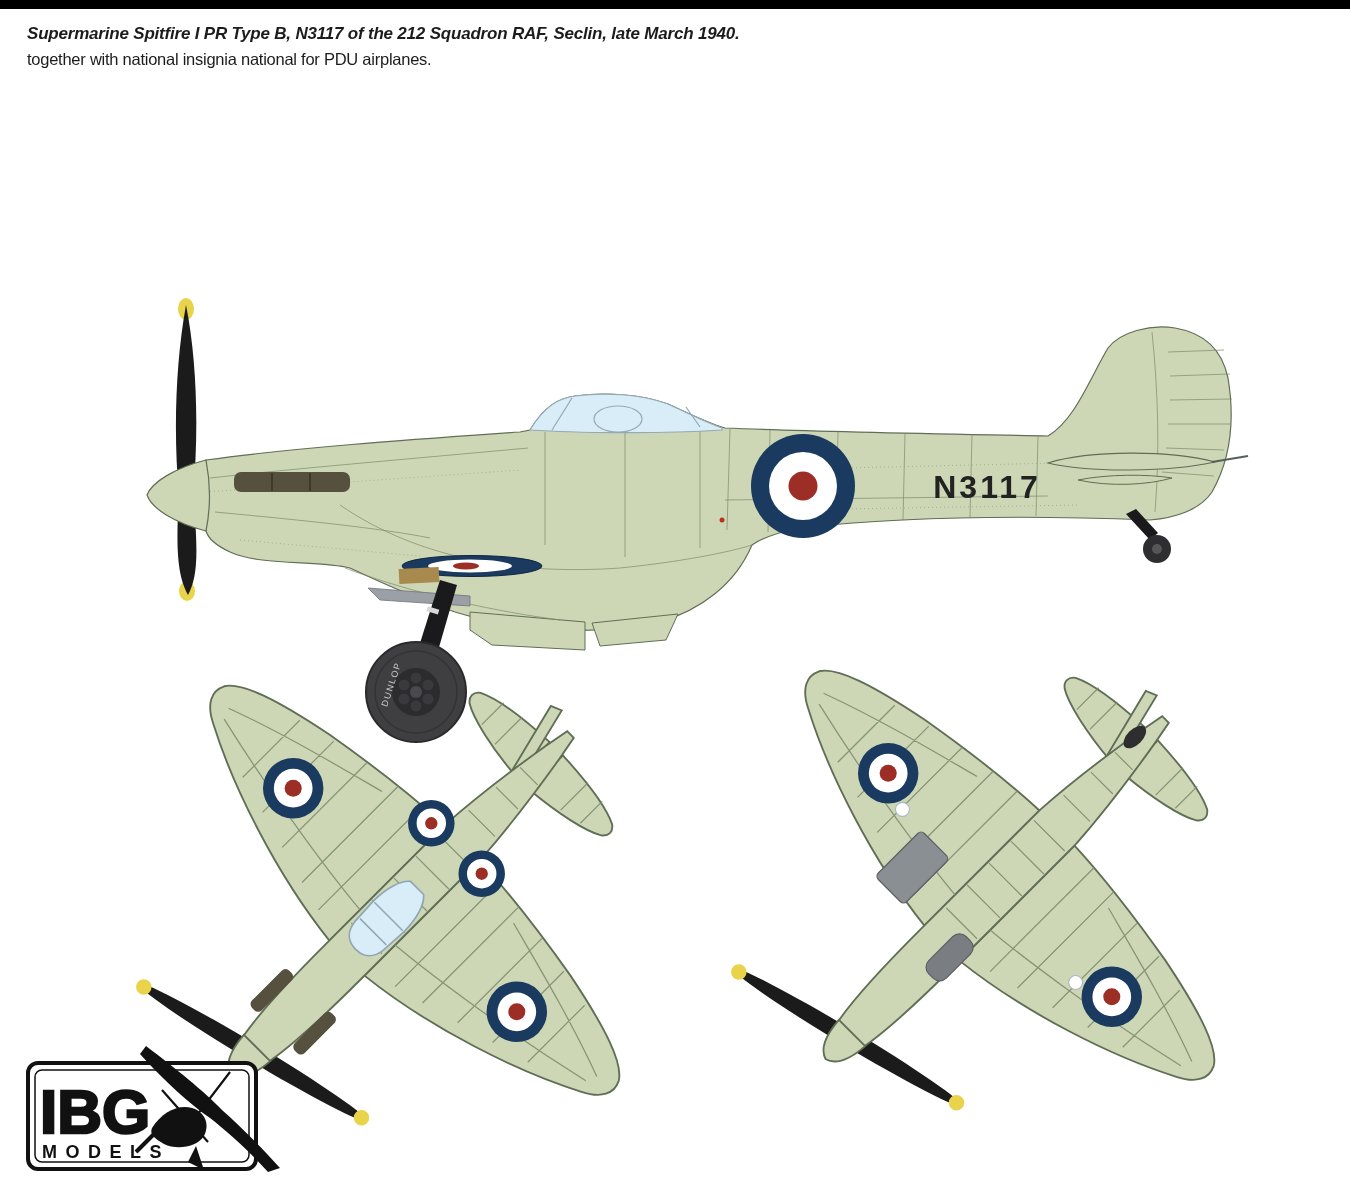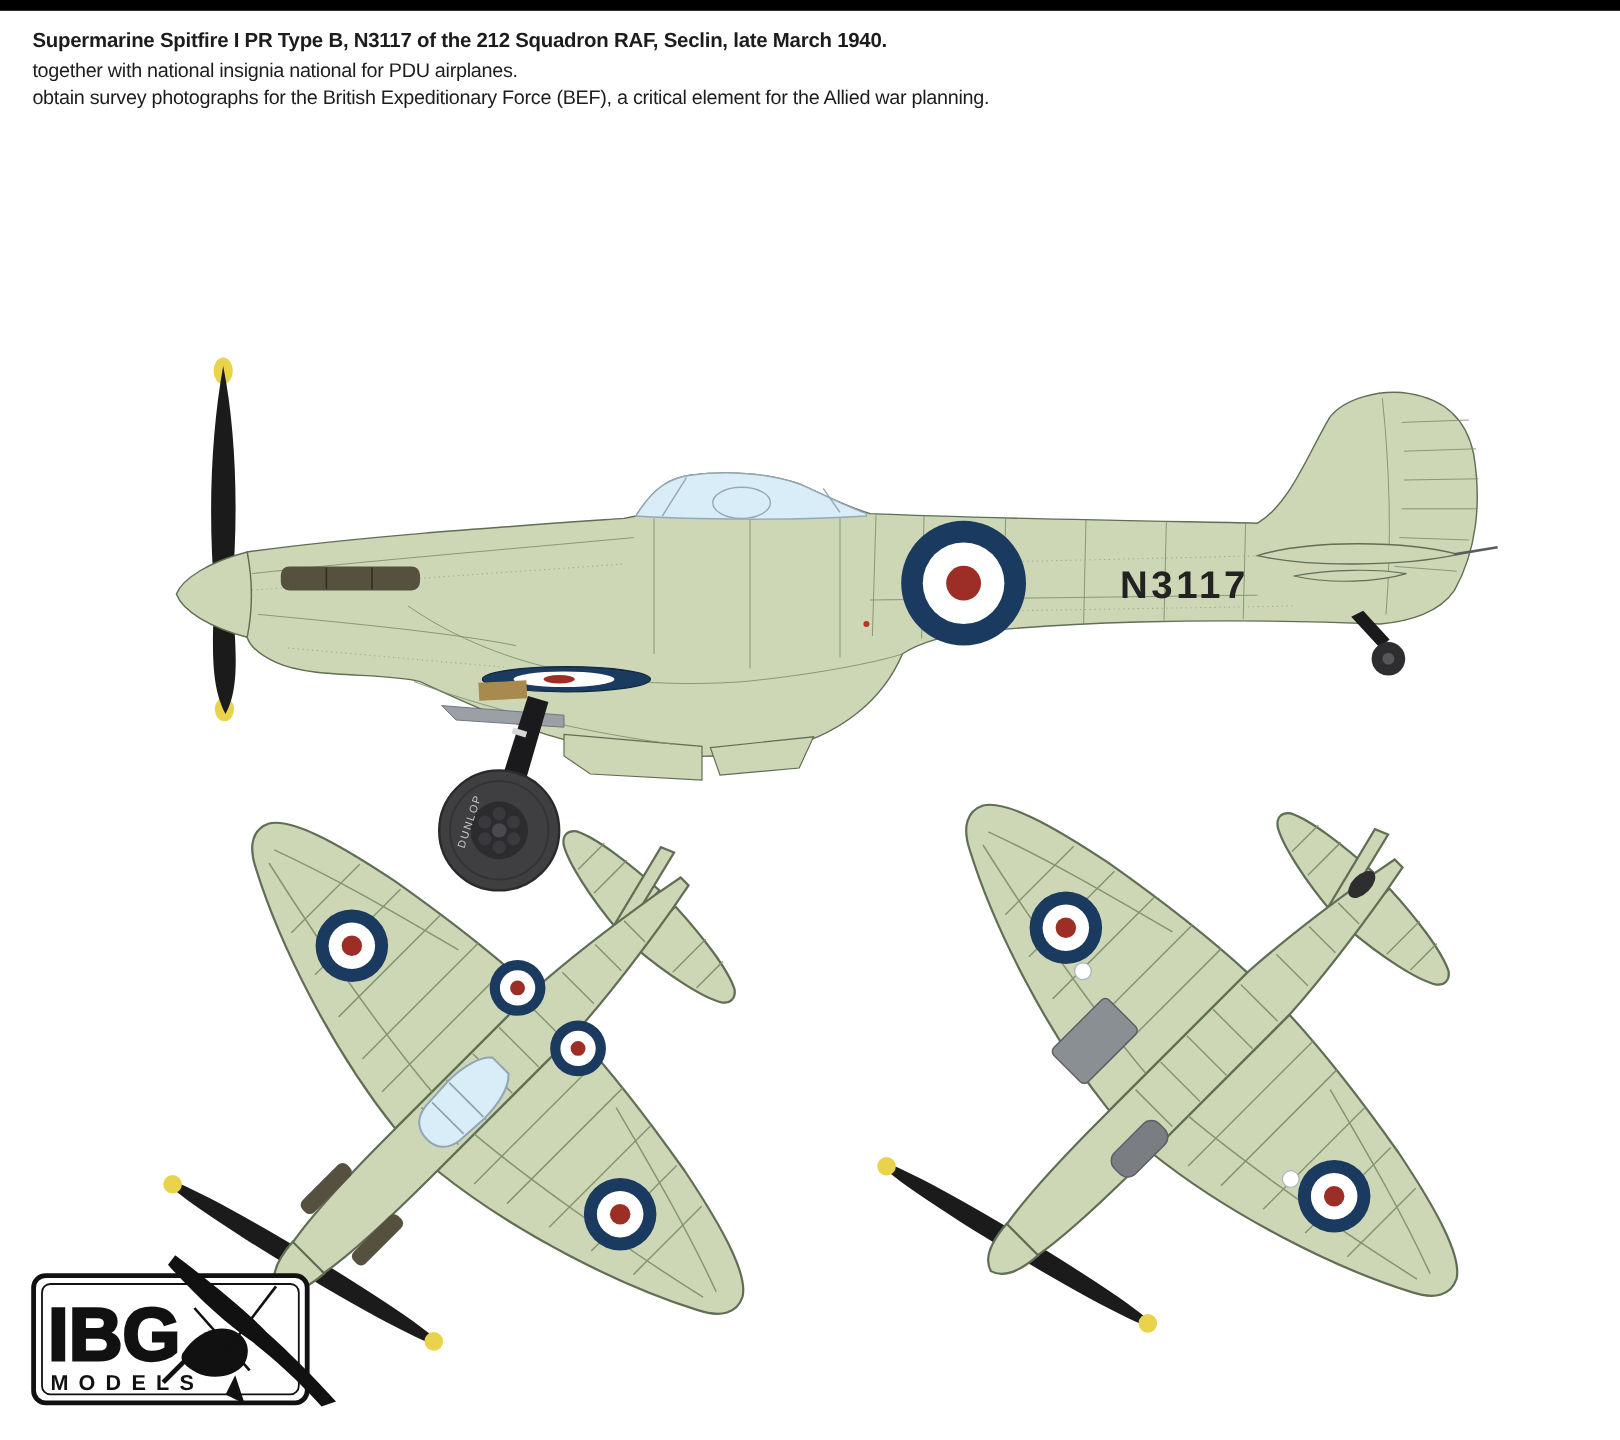--- a/index.html
+++ b/index.html
@@ -1,38 +1,37 @@
 <!DOCTYPE html>
 <html style="--top-bar: #000000; --paper: #ffffff; --text-black: #1c1c1c; --airframe-green: #cdd7b5; --panel-line: #7d8d6e; --roundel-blue: #1a3a60; --roundel-white: #ffffff; --roundel-red: #9c2e26; --canopy-blue: #d9edf8; --propeller-black: #1b1b1b; --prop-tip-yellow: #e9d34b; --exhaust-grey: #56503e; --tire-grey: #3f3f42; --gear-black: #1a1a1c; --wood-tan: #a8894e; --door-grey: #9aa0a6; --logo-black: #111111;"><head>
 <meta charset="utf-8">
 <style>
   html,body{margin:0;padding:0;}
   body{width:1350px;height:1200px;position:relative;background:var(--paper,#fff);
        font-family:"Liberation Sans",sans-serif;overflow:hidden;}
   .topbar{position:absolute;left:0;top:0;width:1350px;height:9px;background:var(--top-bar,#000);}
   .header{position:absolute;left:27px;top:22px;width:1292px;color:var(--text-black,#1c1c1c);}
-  .header .title{font-size:17px;font-weight:bold;letter-spacing:-0.2px;
+  .header .title{font-size:17px;font-weight:bold;font-style:italic;letter-spacing:-0.2px;
                  line-height:23px;margin-bottom:3px;white-space:pre-wrap;}
   .header .line{font-size:16.5px;letter-spacing:-0.25px;line-height:23px;white-space:pre-wrap;}
   #art{position:absolute;left:0;top:0;}
   .outline{stroke:#5f6e55;stroke-width:1.2;}
   .pline{stroke:var(--panel-line,#7d8d6e);stroke-width:0.8;fill:none;opacity:0.9;}
   .rivet{stroke:#97a687;stroke-width:0.9;fill:none;stroke-dasharray:1,3;opacity:0.9;}
   .green{fill:var(--airframe-green,#cdd7b5);}
   text{font-family:"Liberation Sans",sans-serif;}
 </style>
 </head>
 <body>
 
 <div class="topbar"></div>
 
 <div class="header">
   <div class="title">Supermarine Spitfire I PR Type B, N3117 of the 212 Squadron RAF, Seclin, late March 1940.</div>
   <div class="line">together with national insignia national for PDU airplanes.</div>
-  <div class="line">obtain survey photographs for the British Expeditionary Force (BEF), a critical element for the Allied war planning.</div>
 </div>
 
 <svg id="art" width="1350" height="1200" viewBox="0 0 1350 1200">
 
   <g>
 
     <ellipse cx="186" cy="309" rx="8" ry="11" fill="var(--prop-tip-yellow)"></ellipse>
     <ellipse cx="187" cy="591" rx="8" ry="10" fill="var(--prop-tip-yellow)"></ellipse>
     <path d="M186 305 C197 360 199 430 193 496 C199 556 197 578 188 595 C179 578 175 556 179 496 C173 430 176 360 186 305 Z" fill="var(--propeller-black)"></path>
 

